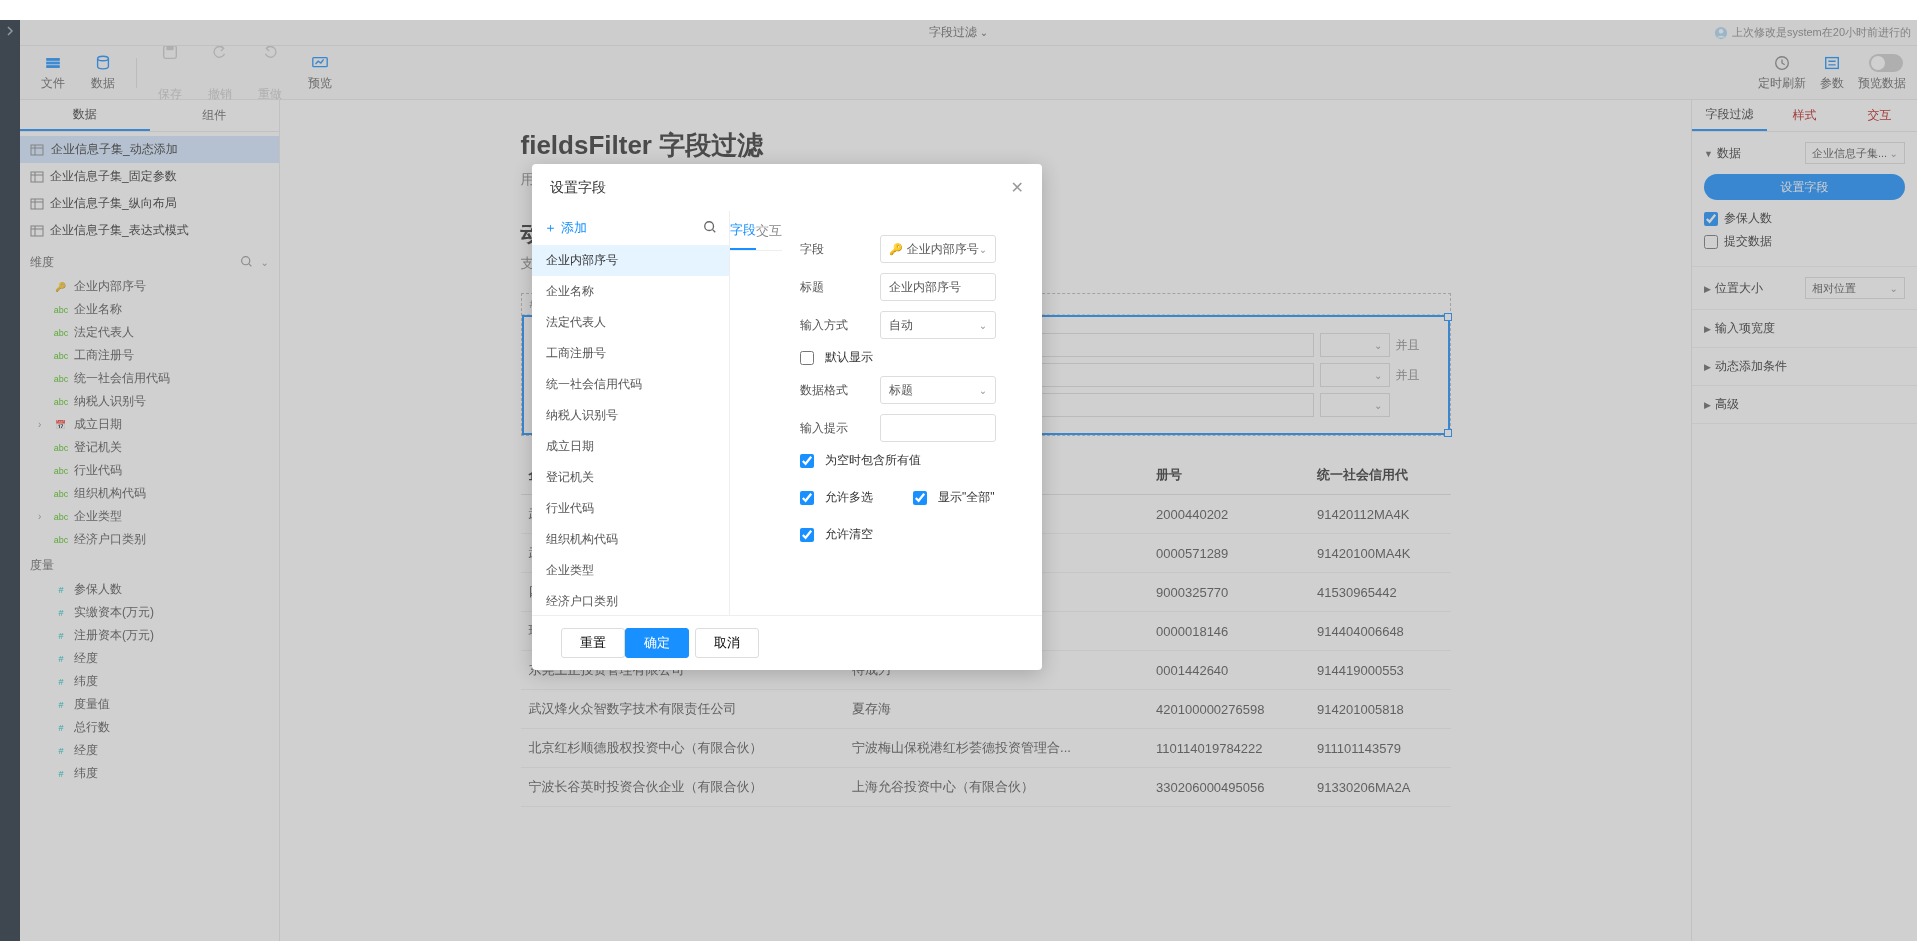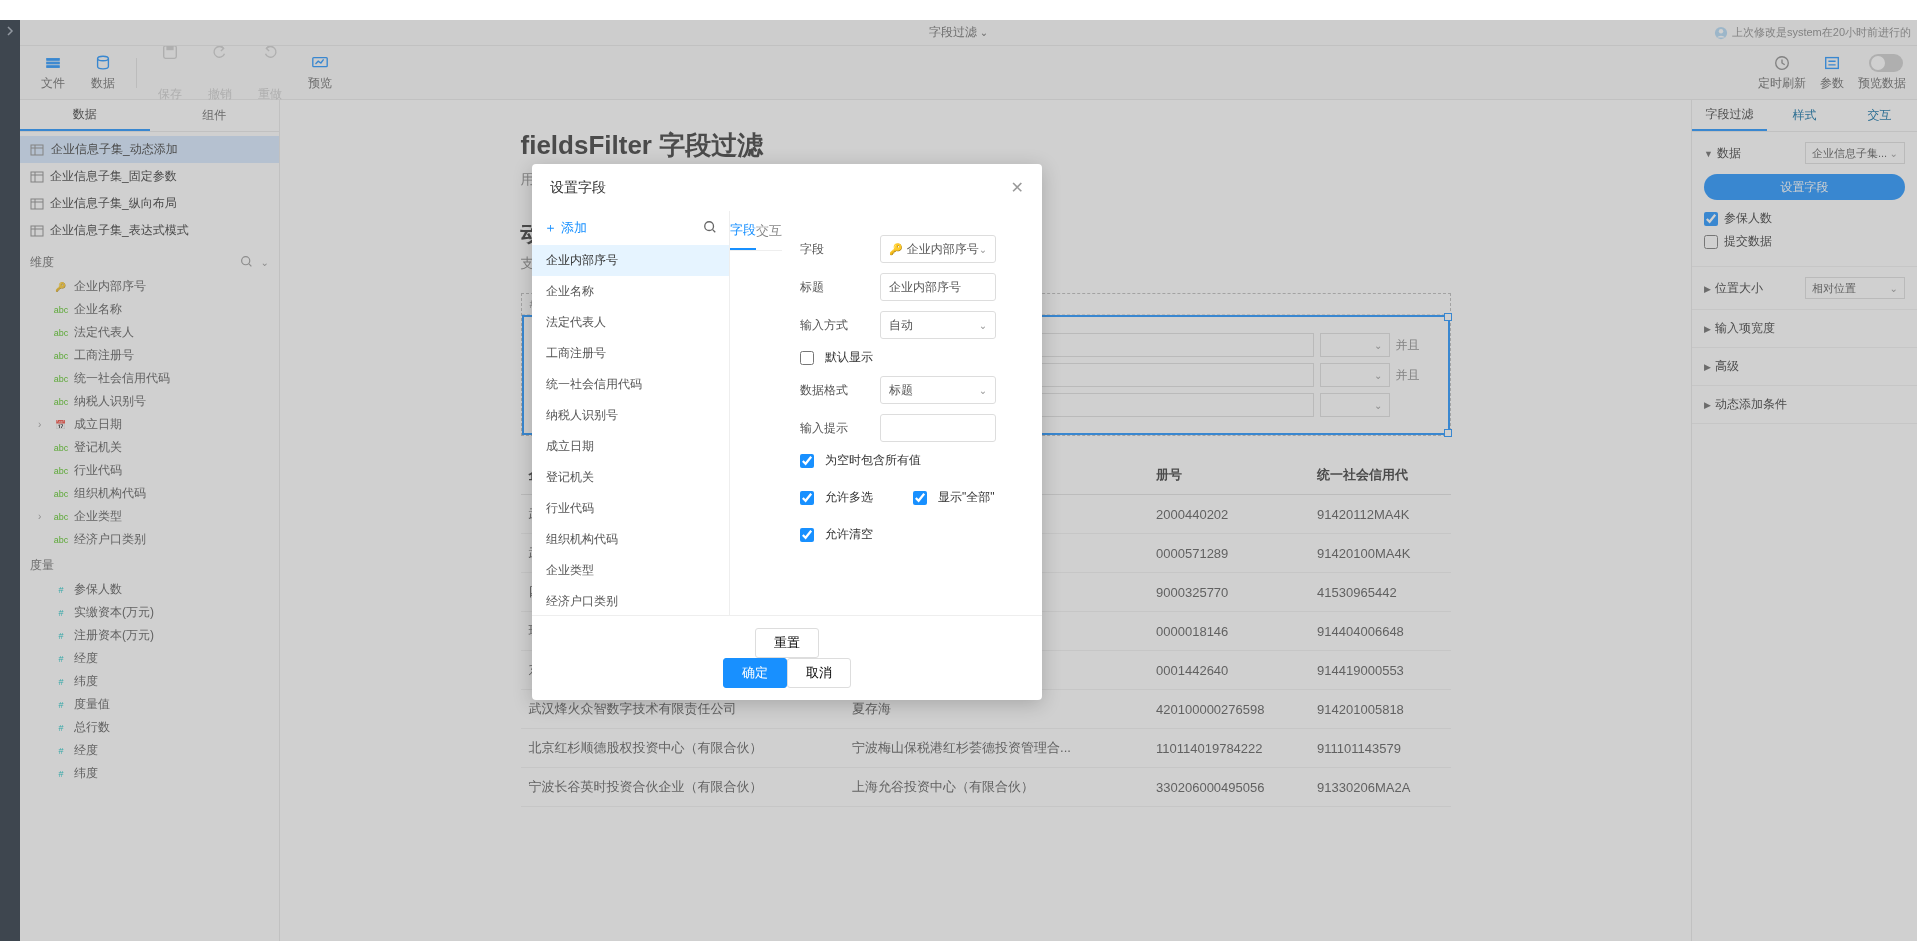--- a/index.html
+++ b/index.html
@@ -69,21 +69,21 @@
 .fc-input { flex: 1; border: 1px solid #ddd; height: 24px; padding: 0 6px; color: #bbb; display: flex; align-items: center; }
 .fc-select { width: 70px; border: 1px solid #ddd; height: 24px; padding: 0 6px; color: #555; display: flex; align-items: center; justify-content: space-between; }
 .fc-and { color: #888; width: 40px; }
 .data-table { width: 100%; margin-top: 20px; border-collapse: collapse; font-size: 13px; }
 .data-table th { text-align: left; padding: 10px 8px; font-weight: 600; border-bottom: 1px solid #e0e0e0; }
 .data-table td { padding: 10px 8px; border-bottom: 1px solid #f0f0f0; color: #555; white-space: nowrap; overflow: hidden; }
 
 
 .right-panel { width: 226px; border-left: 1px solid #e8e8e8; background: #fff; display: flex; flex-direction: column; }
 .rp-tabs { display: flex; border-bottom: 1px solid #e8e8e8; height: 32px; }
-.rp-tab { flex: 1; display: flex; align-items: center; justify-content: center; font-size: 12px; cursor: pointer; color: #0369a1; }
+.rp-tab { flex: 1; display: flex; align-items: center; justify-content: center; font-size: 12px; cursor: pointer; color: #b91c1c; }
 .rp-tab.active { border-bottom: 2px solid #1890ff; color: #333; }
 .rp-section { padding: 10px 12px; border-bottom: 1px solid #f0f0f0; }
 .rp-section-head { display: flex; align-items: center; justify-content: space-between; font-size: 12px; cursor: pointer; }
 .rp-section-head .tri { font-size: 9px; color: #666; margin-right: 4px; }
 .rp-select { border: 1px solid #ddd; height: 22px; padding: 0 6px; display: flex; align-items: center; justify-content: space-between; font-size: 11px; min-width: 100px; color: #555; }
 .rp-btn-primary { background: #1890ff; color: #fff; height: 26px; border-radius: 13px; display: flex; align-items: center; justify-content: center; font-size: 12px; margin: 10px 0; cursor: pointer; }
 .rp-check { display: flex; align-items: center; gap: 6px; font-size: 12px; margin: 6px 0; }
 .rp-check input { width: 14px; height: 14px; accent-color: #1890ff; }
 
 
@@ -104,24 +104,24 @@
 .mbr-tab { flex: 1; display: flex; align-items: center; justify-content: center; font-size: 13px; cursor: pointer; color: #888; }
 .mbr-tab.active { color: #1890ff; border-bottom: 2px solid #1890ff; }
 .mbr-body { padding: 14px 18px; overflow-y: auto; max-height: 340px; }
 .form-row { display: flex; align-items: center; margin: 10px 0; font-size: 12px; }
 .form-row label { width: 80px; color: #555; }
 .form-ctrl { flex: 1; height: 28px; border: 1px solid #ddd; border-radius: 3px; padding: 0 8px; display: flex; align-items: center; justify-content: space-between; font-size: 12px; color: #555; }
 .form-ctrl .key-icon { color: #1890ff; margin-right: 4px; font-size: 11px; }
 .form-check { display: flex; align-items: center; gap: 11px; font-size: 12px; margin: 10px 0; }
 .form-check input { width: 14px; height: 14px; accent-color: #1890ff; }
 .check-grid { display: flex; gap: 40px; }
-.modal-foot { display: flex; align-items: center; justify-content: flex-start; padding: 12px 29px; border-top: 1px solid #eee; flex-direction: column; }
+.modal-foot { display: flex; align-items: center; justify-content: flex-start; padding: 12px 29px; border-top: 1px solid #eee; }
 .btn { height: 30px; padding: 0 18px; border-radius: 3px; font-size: 13px; cursor: pointer; display: inline-flex; align-items: center; border: 1px solid #ddd; background: #fff; }
 .btn-primary { background: #1890ff; color: #fff; border-color: #1890ff; }
-.foot-right { display: flex; gap: 0; }
+.foot-right { display: flex; gap: 6px; }
 .chev-down::after { content: "⌄"; font-size: 10px; color: #999; }
 </style>
 </head>
 <body>
 
 <div class="app">
   <div class="expand-bar">
     <svg viewBox="0 0 10 10">
         <path d="M3 1 L7 5 L3 9" stroke="#a0aab6" stroke-width="1.5" fill="none"></path>
       </svg>
@@ -520,26 +520,26 @@
             </div>
         </div>
       </div>
       <div class="rp-section">
           <div class="rp-section-head">
             <span><span class="tri">▶</span><span>输入项宽度</span></span>
           </div>
         </div>
       <div class="rp-section">
           <div class="rp-section-head">
-            <span><span class="tri">▶</span><span>高级</span></span>
+            <span><span class="tri">▶</span><span>动态添加条件</span></span>
           </div>
         </div>
       <div class="rp-section">
           <div class="rp-section-head">
-            <span><span class="tri">▶</span><span>动态添加条件</span></span>
+            <span><span class="tri">▶</span><span>高级</span></span>
           </div>
         </div>
     </div>
   </div>
 
   <div class="mask"></div>
   <div class="modal">
     <div class="modal-head">
       <span>设置字段</span>
       <span class="close">✕</span>

